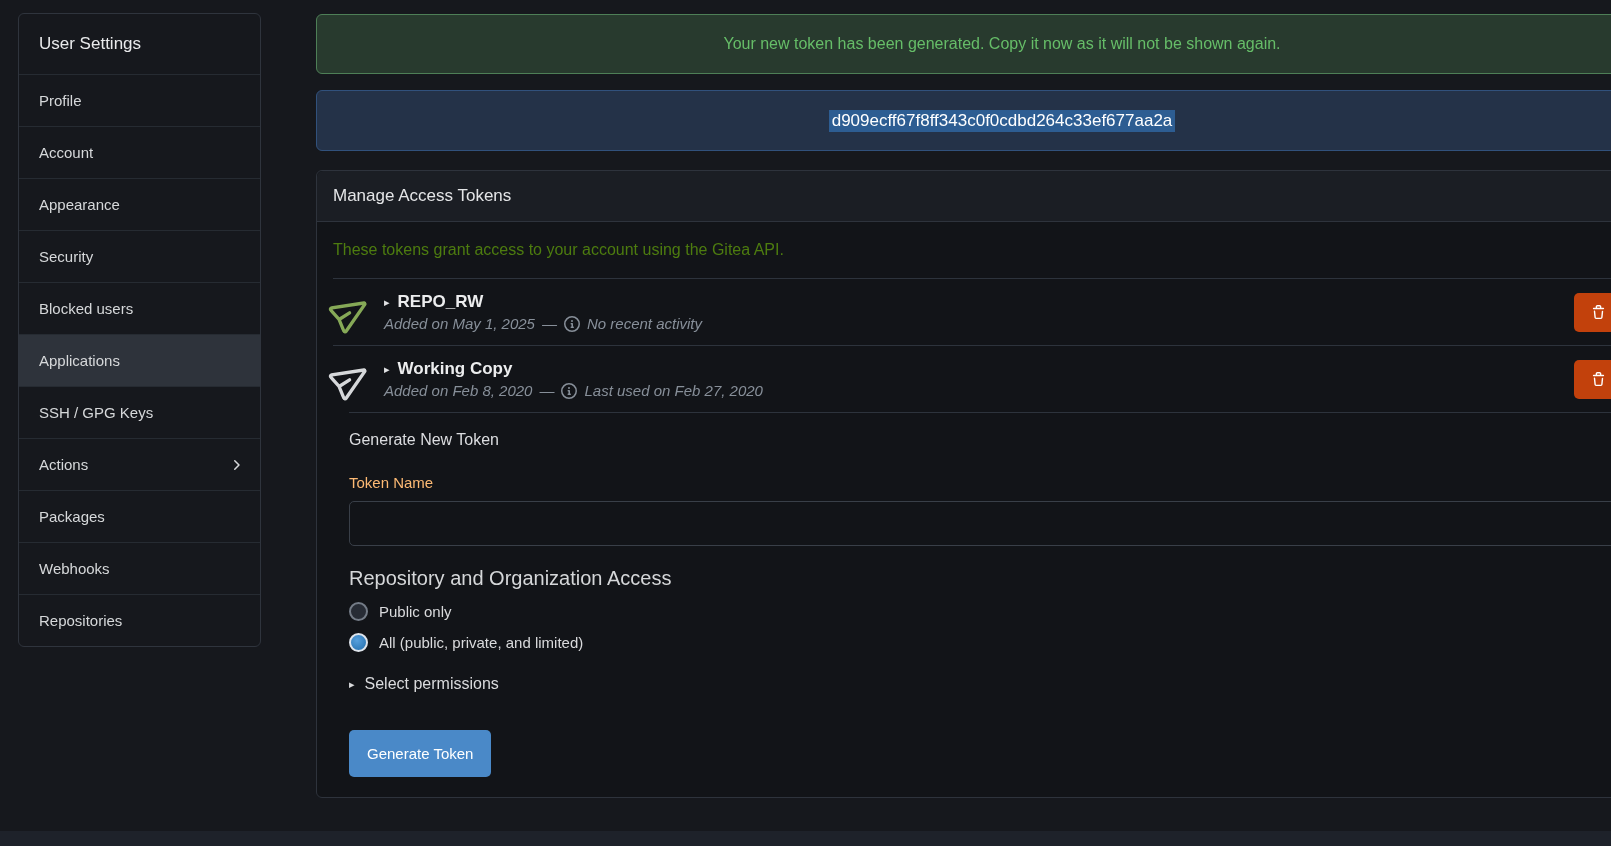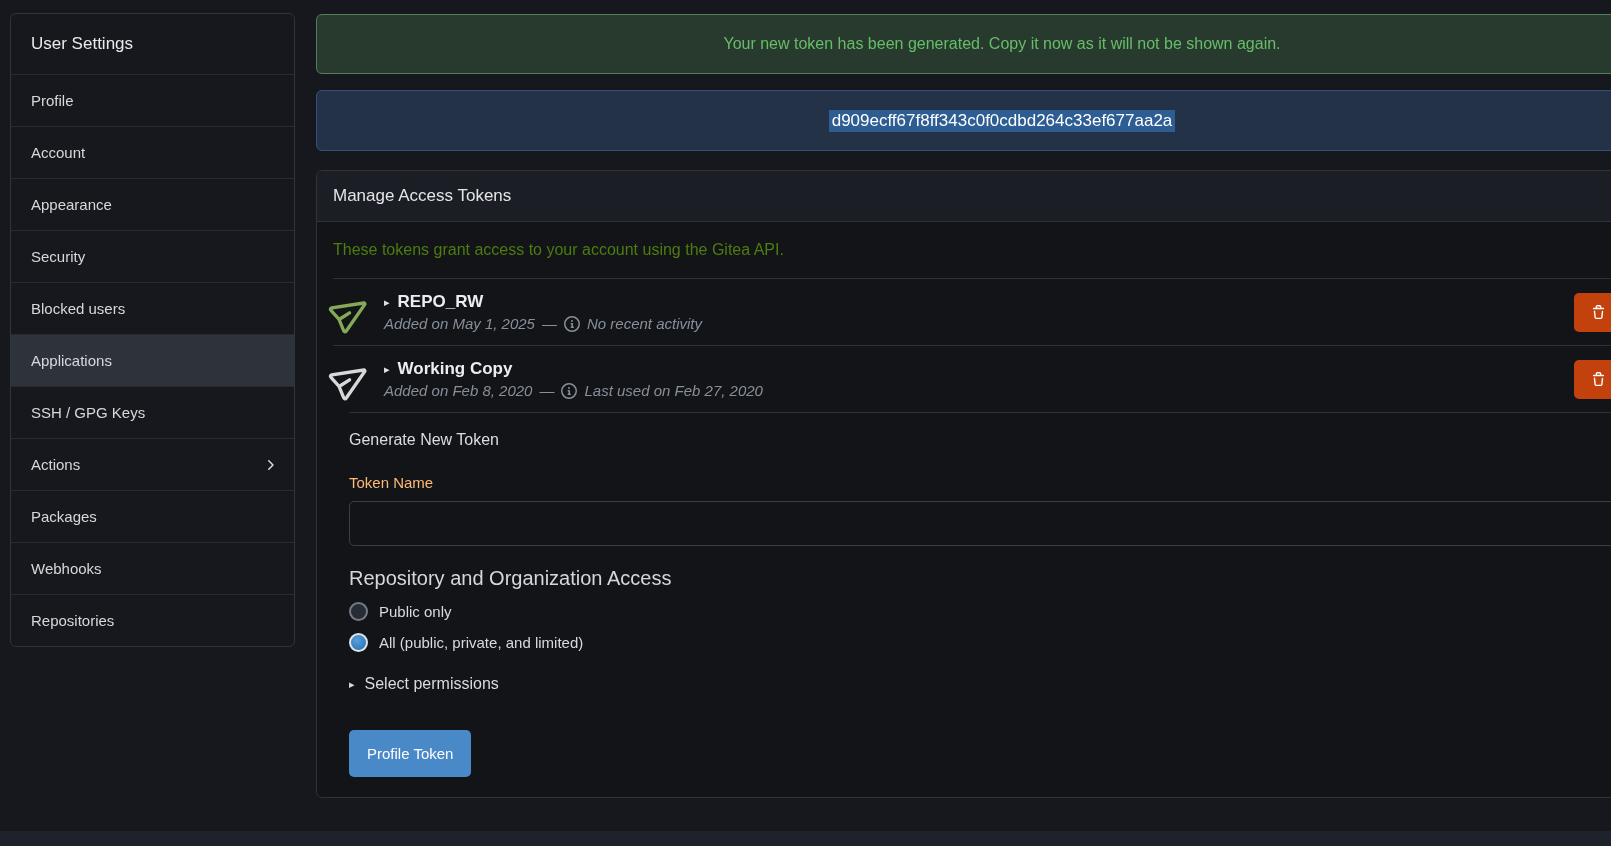--- a/index.html
+++ b/index.html
@@ -1,20 +1,20 @@
 <!DOCTYPE html>
 <html><head>
 <meta charset="utf-8">
 <style>
   * { margin:0; padding:0; box-sizing:border-box; }
   html,body { width:1611px; height:846px; background:#16181d; font-family:"Liberation Sans", sans-serif; overflow:hidden; }
 
   
   .sidebar {
-    position:absolute; left:10px; top:13px; width:285px;
+    position:absolute; left:18px; top:13px; width:243px;
     background:#16181d; border:1px solid #2f343d; border-radius:6px;
   }
   .side-title {
     padding:20px 20px; font-size:17px; color:#e9eaec;
   }
   .side-item {
     position:relative; padding:17px 20px; font-size:15px; color:#d6d8da;
     border-top:1px solid #262b32; cursor:pointer;
   }
   .side-item.active { background:#2e333b; }
@@ -203,18 +203,18 @@
       <div class="radio-row">
         <span class="radio-circle checked"></span>
         <span class="radio-label">All (public, private, and limited)</span>
       </div>
 
       <div class="perm-toggle">
         <span class="tri">▸</span>
         <span>Select permissions</span>
       </div>
 
-      <button class="generate-btn">Profile Token</button>
+      <button class="generate-btn">Generate Token</button>
     </div>
   </section>
 </main>
 
 <div class="bottom-strip"></div>
 
 </body></html>

